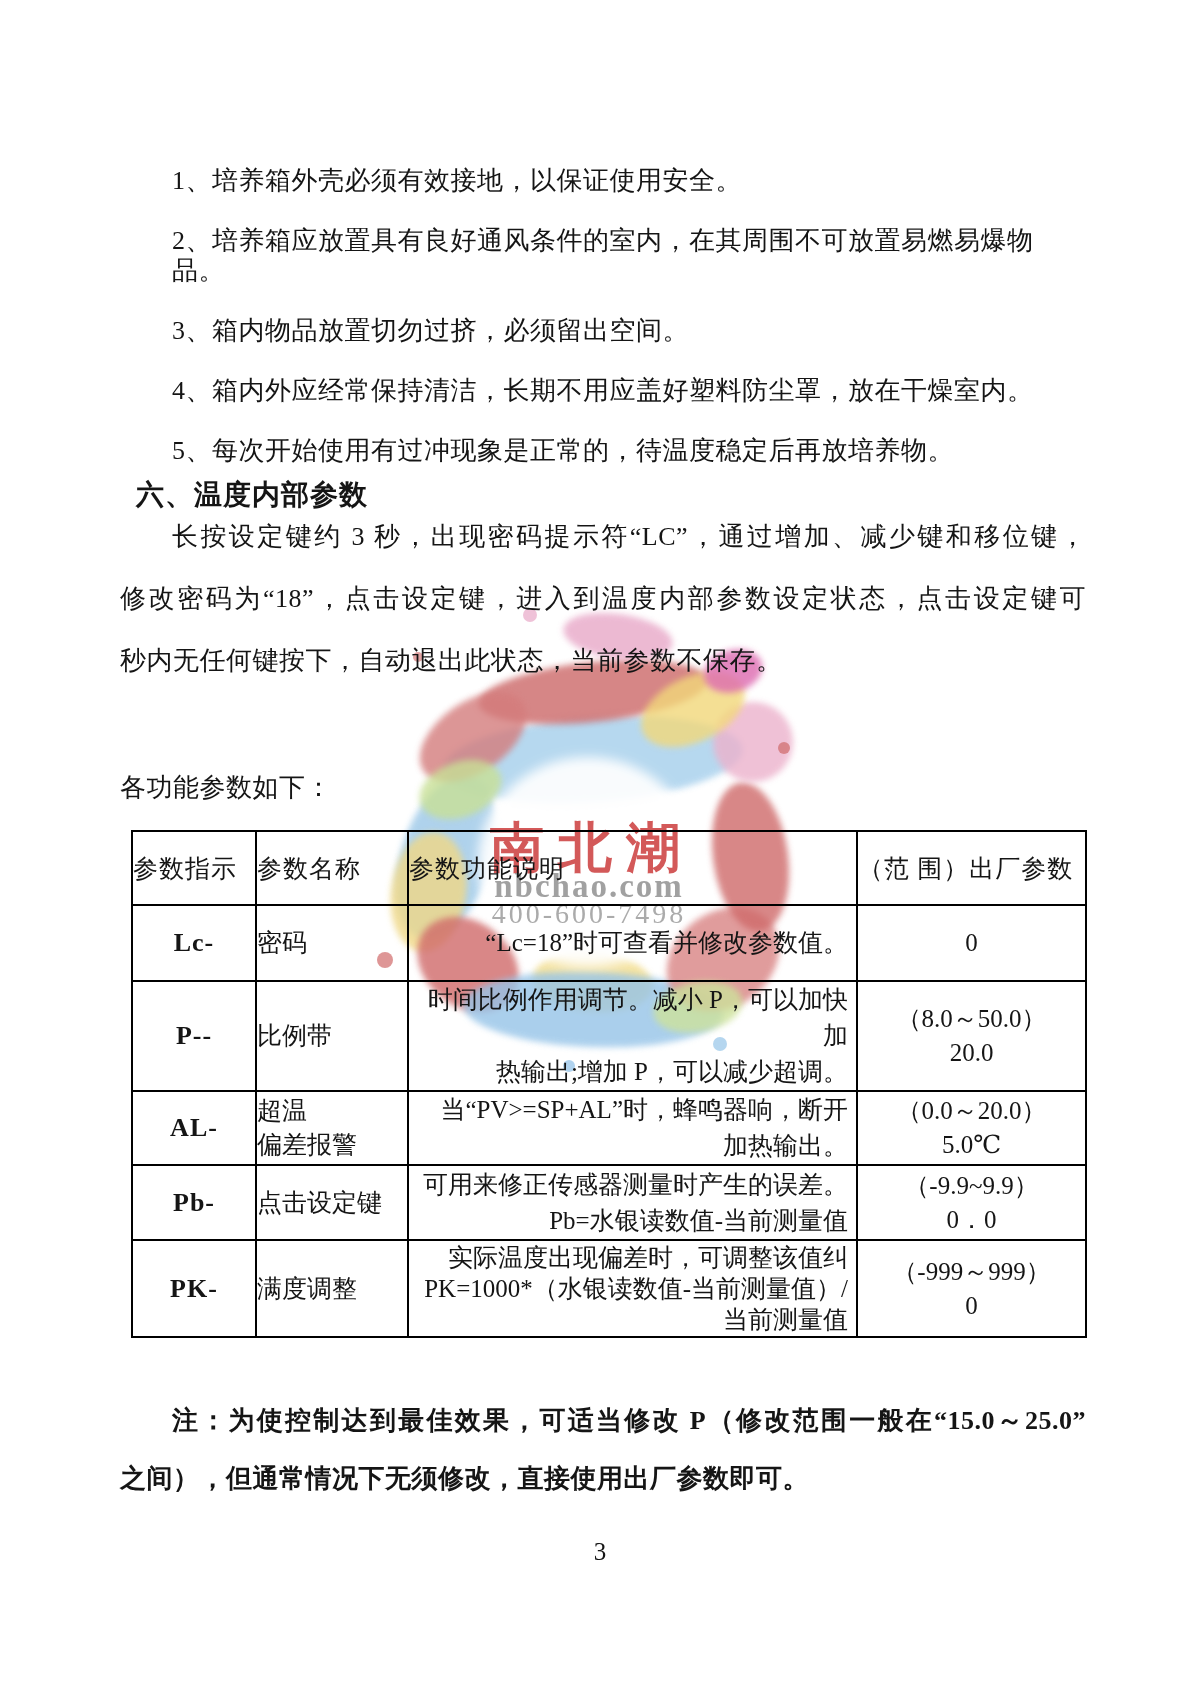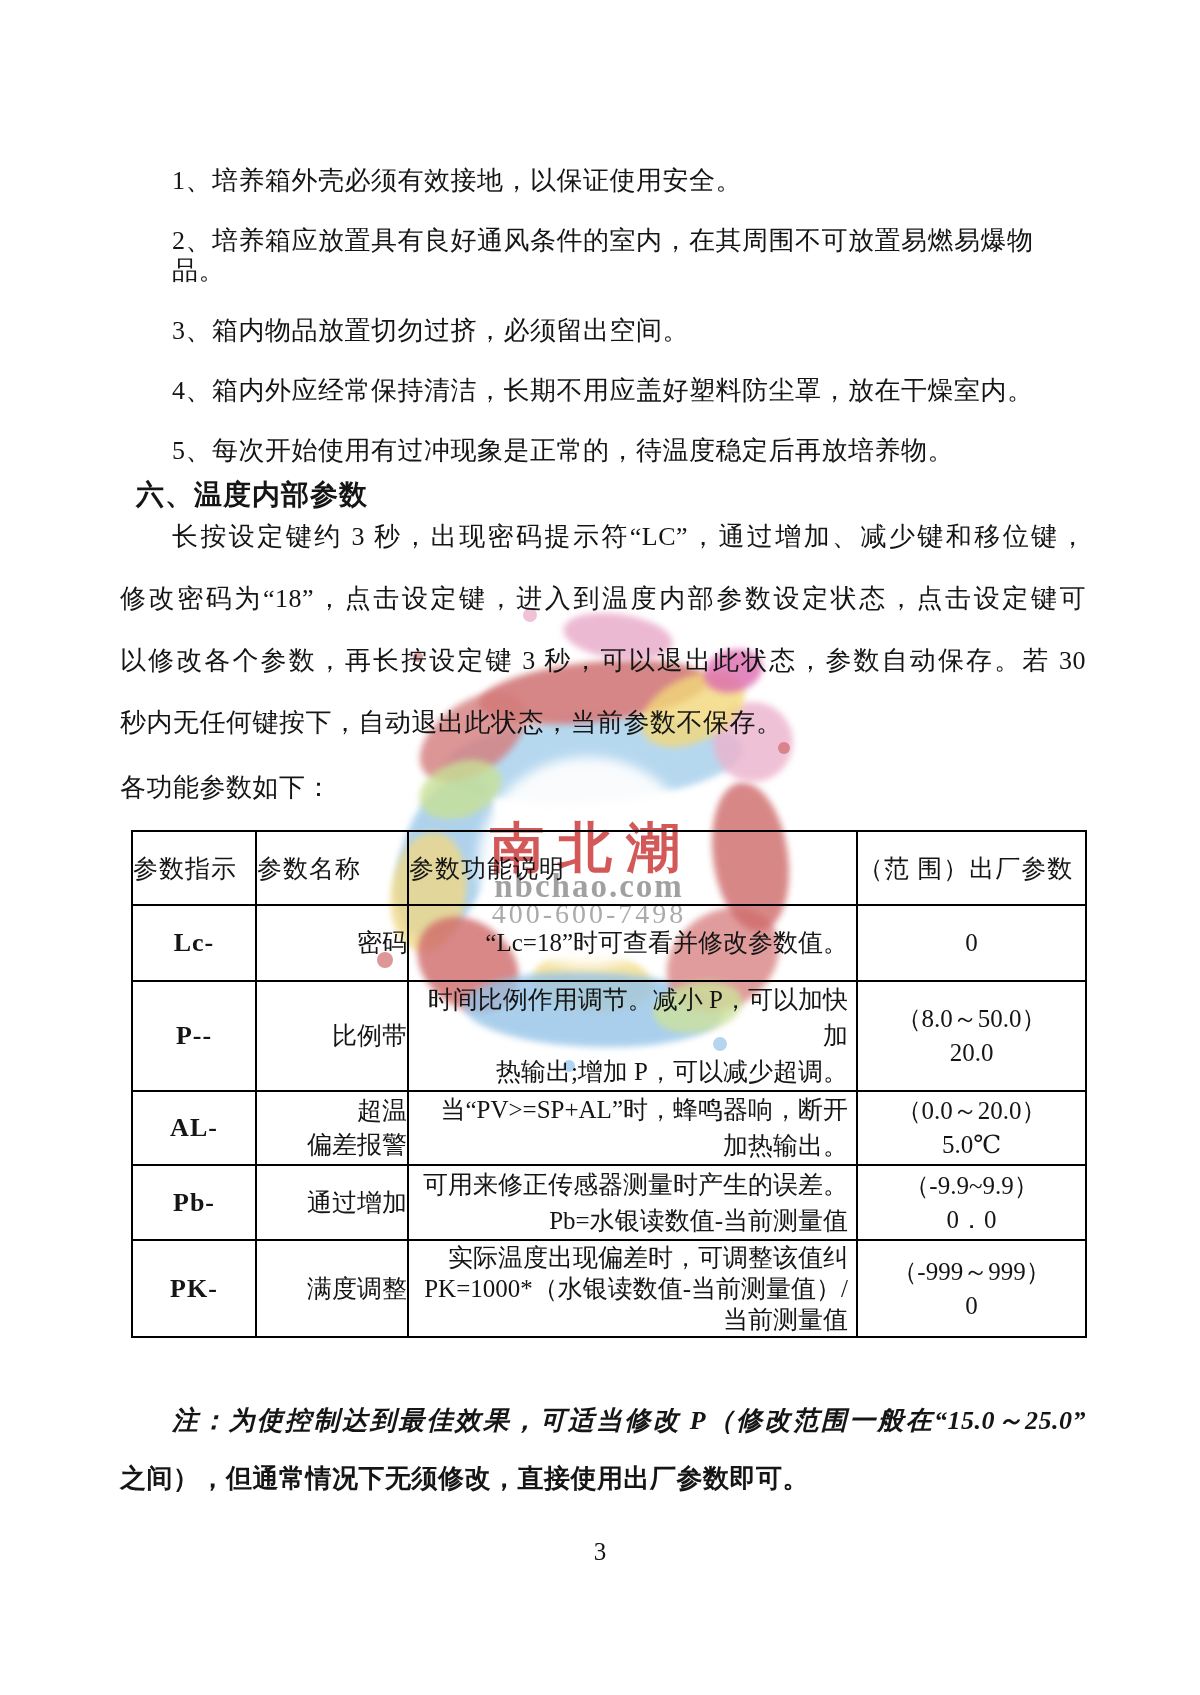--- a/index.html
+++ b/index.html
@@ -51,28 +51,28 @@
   .jl{text-align:justify;text-align-last:justify;}
   .intro{position:absolute;left:120px;top:770px;font-size:26px;letter-spacing:.5px;}
 
   table.ptable{position:absolute;left:131px;top:830px;width:954px;border-collapse:collapse;table-layout:fixed;}
   .ptable th,.ptable td{border:2px solid #000;vertical-align:middle;font-weight:normal;
                         white-space:pre-line;overflow:hidden;padding:0;}
   .ptable th{font-size:25px;text-align:left;letter-spacing:1px;}
   .rh{height:74px;} .r0{height:76px;} .r1{height:73px;} .r2{height:60px;}
   .r3{height:75px;} .r4{height:97px;} .r5{height:73px;}
   td.code{font-weight:bold;font-size:26px;text-align:center;letter-spacing:1px;}
-  td.name{font-size:25px;text-align:right;line-height:34px;}
+  td.name{font-size:25px;text-align:left;line-height:34px;}
   td.desc{font-size:25px;text-align:right;padding:0 8px 0 12px;line-height:36px;}
   .r4 td.desc{line-height:31px;}
   td.range{font-size:25px;text-align:center;line-height:34px;}
 
   .note{position:absolute;left:120px;top:1392px;width:966px;font-weight:bold;}
   .nline{font-size:26px;line-height:58px;height:58px;letter-spacing:.5px;}
-  .n1{margin-left:52px;text-align:justify;text-align-last:justify;font-style:italic;}
+  .n1{margin-left:52px;text-align:justify;text-align-last:justify;}
   .pageno{position:absolute;left:0;top:1538px;width:1200px;text-align:center;font-size:25px;}
 </style>
 </head>
 <body>
 
 <div class="page">
 
   <div class="watermark">
     <i class="b b1"></i>
     <i class="b b2"></i>
@@ -110,21 +110,20 @@
       <div class="li">3、箱内物品放置切勿过挤，必须留出空间。</div>
       <div class="li">4、箱内外应经常保持清洁，长期不用应盖好塑料防尘罩，放在干燥室内。</div>
       <div class="li">5、每次开始使用有过冲现象是正常的，待温度稳定后再放培养物。</div>
     </div>
 
     <h2 class="heading">六、温度内部参数</h2>
 
     <div class="para">
       <div class="pline first jl">长按设定键约 3 秒，出现密码提示符“LC”，通过增加、减少键和移位键，</div>
       <div class="pline jl">修改密码为“18”，点击设定键，进入到温度内部参数设定状态，点击设定键可</div>
-      <div class="pline jl">以修改各个参数，再长按设定键 3 秒，可以退出此状态，参数自动保存。若 30</div>
       <div class="pline">秒内无任何键按下，自动退出此状态，当前参数不保存。</div>
     </div>
 
     <div class="intro">各功能参数如下：</div>
 
     <table class="ptable">
       <colgroup>
         <col style="width:124px">
           <col style="width:152px">
           <col style="width:449px">
@@ -155,21 +154,21 @@
         <td class="code">AL-</td>
         <td class="name">超温
 偏差报警</td>
         <td class="desc">当“PV&gt;=SP+AL”时，蜂鸣器响，断开
 加热输出。</td>
         <td class="range">（0.0～20.0）
 5.0℃</td>
       </tr>
       <tr class="r3">
         <td class="code">Pb-</td>
-        <td class="name">通过增加</td>
+        <td class="name">点击设定键</td>
         <td class="desc">可用来修正传感器测量时产生的误差。
 Pb=水银读数值-当前测量值</td>
         <td class="range">（-9.9~9.9）
 0．0</td>
       </tr>
       <tr class="r4">
         <td class="code">PK-</td>
         <td class="name">满度调整</td>
         <td class="desc">实际温度出现偏差时，可调整该值纠
 PK=1000*（水银读数值-当前测量值）/

